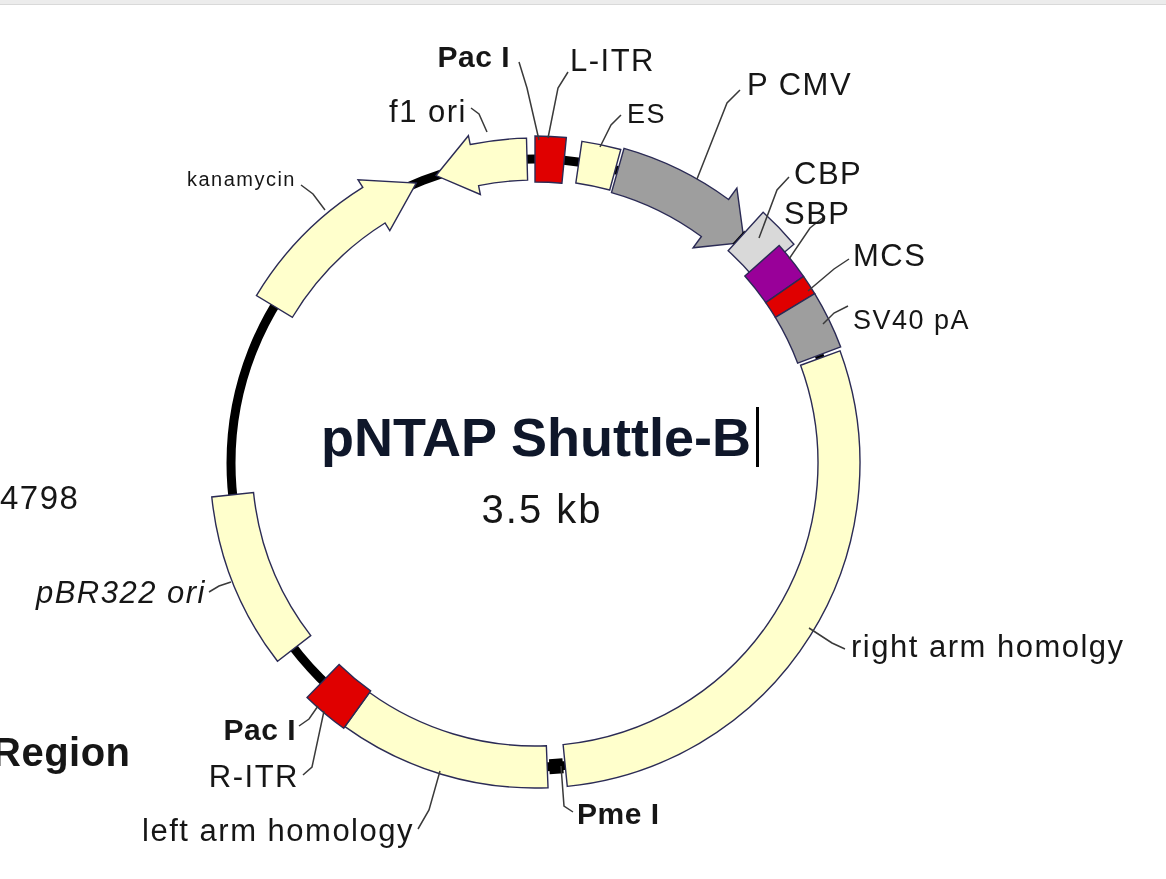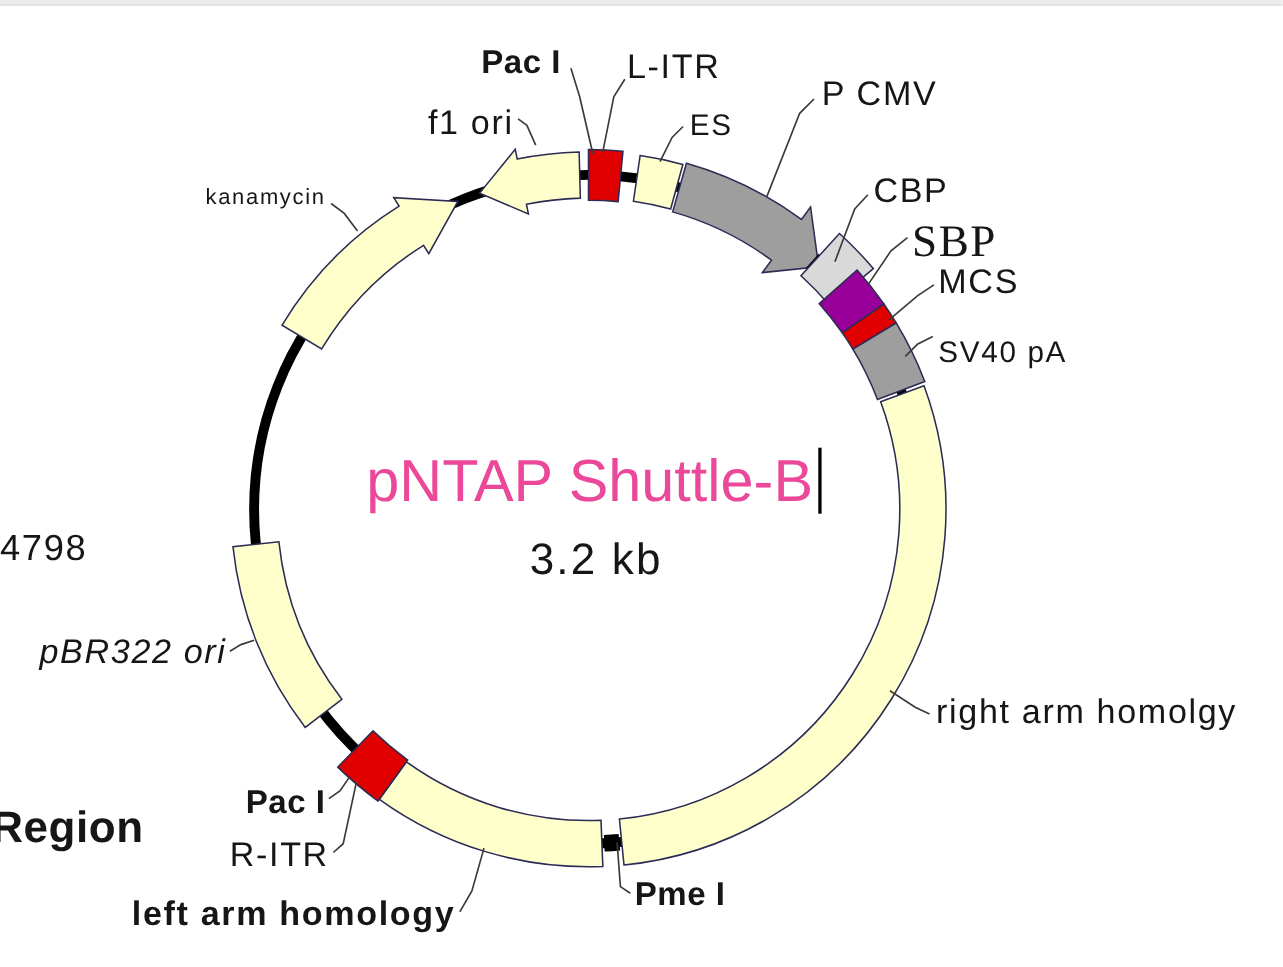--- a/index.html
+++ b/index.html
@@ -7,22 +7,22 @@
        font-family:"Liberation Sans",sans-serif;color:#111;}
   #top-strip{position:absolute;left:0;top:0;width:100%;height:4px;
        background:#ececec;border-bottom:1px solid #d9d9d9;}
   #map-stage{position:absolute;left:0;top:0;width:960px;height:879px;}
   #plasmid-svg{position:absolute;left:0;top:0;}
   .label{position:absolute;white-space:nowrap;line-height:1.12;
        letter-spacing:1.5px;color:#161616;}
   .label.bold{font-weight:bold;letter-spacing:0.5px;}
   #title-wrap{position:absolute;left:540px;top:406px;transform:translateX(-50%);
        display:flex;align-items:center;}
-  #plasmid-title{font-size:54px;font-weight:normal;letter-spacing:0px;
-       white-space:nowrap;color:#ec4899;}
+  #plasmid-title{font-size:54px;font-weight:bold;letter-spacing:0px;
+       white-space:nowrap;color:#0f172a;}
   #title-cursor{width:3px;height:60px;background:#000;margin-left:5px;}
   #plasmid-size{position:absolute;left:542px;top:487px;transform:translateX(-50%);
        font-size:40px;letter-spacing:2px;color:#161616;}
 </style>
 </head>
 <body>
 
 <div id="top-strip"></div>
 
 <div id="map-stage">
@@ -66,33 +66,33 @@
       </g>
   </svg>
 
   <div id="labels">
       <div class="label bold" style="left: 510px; top: 40px; font-size: 30px; transform: translateX(-100%);">Pac I</div>
       <div class="label" style="left: 570px; top: 44px; font-size: 31px;">L-ITR</div>
       <div class="label" style="left: 467px; top: 95px; font-size: 31px; transform: translateX(-100%);">f1 ori</div>
       <div class="label" style="left: 627px; top: 99px; font-size: 27px;">ES</div>
       <div class="label" style="left: 747px; top: 68px; font-size: 31px;">P CMV</div>
       <div class="label" style="left: 794px; top: 157px; font-size: 31px;">CBP</div>
-      <div class="label" style="left: 829px; top: 197px; font-size: 41px; font-family: Liberation Serif, serif;">SBP</div>
+      <div class="label" style="left: 784px; top: 197px; font-size: 31px;">SBP</div>
       <div class="label" style="left: 853px; top: 239px; font-size: 31px;">MCS</div>
       <div class="label" style="left: 853px; top: 305px; font-size: 27px;">SV40 pA</div>
       <div class="label" style="left: 851px; top: 630px; font-size: 31px; text-align: right;">right arm homolgy</div>
       <div class="label bold" style="left: 577px; top: 797px; font-size: 30px;">Pme I</div>
-      <div class="label" style="left: 414px; top: 814px; font-size: 31px; transform: translateX(-100%); font-weight: bold;">left arm homology</div>
+      <div class="label" style="left: 414px; top: 814px; font-size: 31px; transform: translateX(-100%);">left arm homology</div>
       <div class="label" style="left: 299px; top: 760px; font-size: 31px; transform: translateX(-100%); text-align: right;">R-ITR</div>
       <div class="label bold" style="left: 296px; top: 713px; font-size: 30px; transform: translateX(-100%);">Pac I</div>
       <div class="label bold" style="left: -8px; top: 730px; font-size: 40px;">Region</div>
       <div class="label" style="left: 206px; top: 576px; font-size: 31px; transform: translateX(-100%); font-style: italic;">pBR322 ori</div>
       <div class="label" style="left: 0px; top: 480px; font-size: 33px;">4798</div>
       <div class="label" style="left: 296px; top: 168px; font-size: 20px; transform: translateX(-100%);">kanamycin</div>
     </div>
 
   <div id="title-wrap">
     <span id="plasmid-title">pNTAP Shuttle-B</span>
     <span id="title-cursor"></span>
   </div>
 
-  <div id="plasmid-size">3.2 kb</div>
+  <div id="plasmid-size">3.5 kb</div>
 </div>
 
 </body></html>

